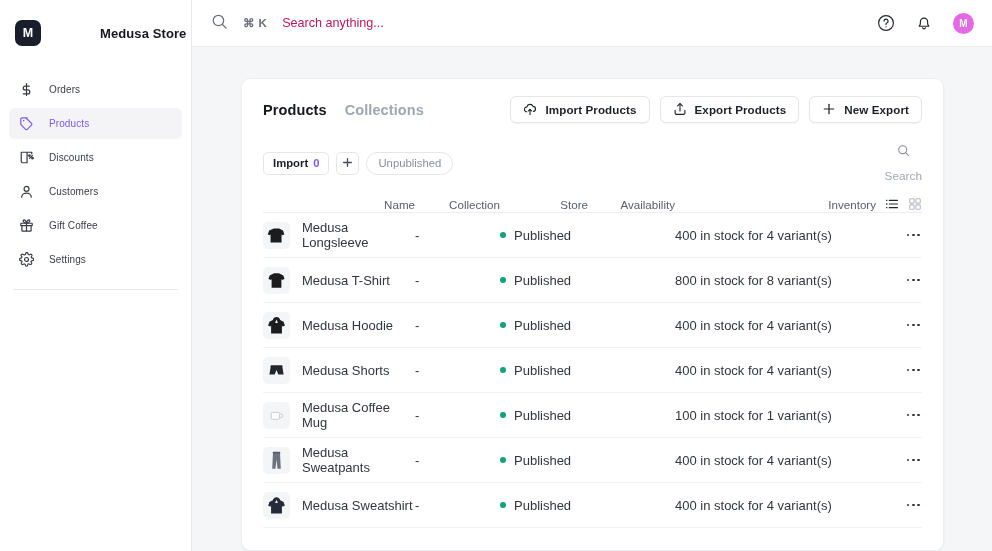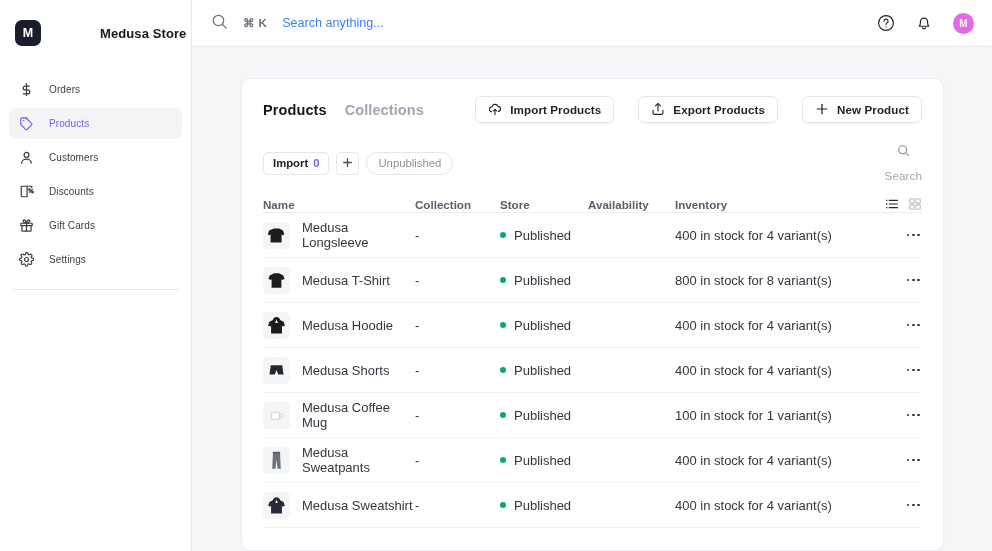--- a/index.html
+++ b/index.html
@@ -49,21 +49,21 @@
   .main { flex: 1; height: 551px; display: flex; flex-direction: column; background: #f5f6f8; }
   .topbar {
     height: 47px; flex: 0 0 47px;
     background: #ffffff;
     border-bottom: 1px solid #e8e9ed;
     display: flex; align-items: center;
     padding: 0 18px 0 19px;
   }
   .topbar-search { display: flex; align-items: center; gap: 15px; flex: 1; cursor: text; }
   .kbd-hint { font-size: 11.5px; color: #6b6f7b; font-weight: bold; letter-spacing: .4px; }
-  .search-ph { font-size: 12.6px; color: #3b82f6; text-align: right; }
+  .search-ph { font-size: 12.6px; color: #be185d; text-align: right; }
   .topbar-actions { display: flex; align-items: center; gap: 20px; }
   .avatar {
     width: 21px; height: 21px; border-radius: 50%;
     background: #e569e5; color: #fff;
     font-size: 10px; font-weight: bold;
     display: flex; align-items: center; justify-content: center;
     cursor: pointer;
   }
   .icon-btn { cursor: pointer; display: flex; align-items: center; justify-content: center; }
 
@@ -73,21 +73,21 @@
     background: #fff; border: 1px solid #eceef1;
     border-radius: 9px;
     box-shadow: 0 1px 2px rgba(20,24,40,.05);
     padding: 17px 21px 0 21px;
     height: 100%;
   }
   .card-head { display: flex; align-items: center; justify-content: space-between; }
   .tabs { display: flex; align-items: baseline; gap: 18px; }
   .tab { font-size: 14.5px; font-weight: bold; color: #17181c; cursor: pointer; letter-spacing: .1px; }
   .tab.inactive { color: #a2a6b2; }
-  .head-btns { display: flex; align-items: flex-end; gap: 24px; }
+  .head-btns { display: flex; align-items: flex-end; gap: 10px; }
   .btn {
     display: flex; align-items: center; gap: 8px;
     height: 27px; padding: 0 12px;
     border: 1px solid #e4e6ea; border-radius: 6px;
     background: #fff; cursor: pointer;
     font-size: 11.6px; font-weight: bold; color: #1e2027;
     letter-spacing: .1px;
     box-shadow: 0 1px 1px rgba(20,24,40,.04);
   }
 
@@ -103,21 +103,21 @@
   }
   .pill .cnt { color: #7c5cf5; font-weight: bold; }
   .pill.round { border-radius: 12px; font-weight: normal; color: #8b8f9b; padding: 0 11px; }
   .pill.plus { padding: 0; width: 23px; justify-content: center; border-radius: 5px; color: #4a4d57; }
   .filter-search { display: flex; align-items: center; gap: 8px; cursor: text; flex-direction: column; }
   .filter-search .lbl { font-size: 11.8px; color: #a2a6b2; }
 
   
   table.products { width: 100%; border-collapse: collapse; margin-top: 14px; table-layout: fixed; }
   table.products th {
-    text-align: left; font-size: 11.6px; font-weight: bold; color: #5a5e6a;
+    text-align: right; font-size: 11.6px; font-weight: normal; color: #5a5e6a;
     padding: 0 0 1px 0; border-bottom: 1px solid #edeef1;
   }
   .col-name { width: 152px; }
   .col-collection { width: 85px; }
   .col-status { width: 88px; }
   .col-avail { width: 87px; }
   .col-inventory { width: auto; }
   .col-actions { width: 46px; }
   table.products td {
     border-bottom: 1px solid #f1f2f4;
@@ -170,51 +170,51 @@
           <svg width="15" height="15" viewBox="0 0 16 16" fill="none" stroke="#7c5cf5" stroke-width="1.3" stroke-linejoin="round">
             <path d="M8.6 1.9H3.2A1.3 1.3 0 0 0 1.9 3.2v5.4a1.3 1.3 0 0 0 .38.92l4.7 4.7a1.3 1.3 0 0 0 1.84 0l4.5-4.5a1.3 1.3 0 0 0 0-1.84l-4.7-4.7a1.3 1.3 0 0 0-.92-.38Z"></path>
             <circle cx="4.9" cy="4.9" r=".85" fill="#7c5cf5" stroke="none"></circle>
           </svg>
         </span>
         <span class="nav-label">Products</span>
       </div>
 
       <div class="nav-item">
         <span class="ico">
-          <svg width="15" height="15" viewBox="0 0 16 16" fill="none" stroke="#3a3d46" stroke-width="1.3" stroke-linecap="round">
-            <circle cx="8" cy="5.2" r="2.6"></circle>
-              <path d="M2.9 14c0-2.6 2.3-4.3 5.1-4.3s5.1 1.7 5.1 4.3"></path>
-          </svg>
-        </span>
-        <span class="nav-label">Customers</span>
-      </div>
-
-      <div class="nav-item">
-        <span class="ico">
           <svg width="15" height="15" viewBox="0 0 16 16" fill="none" stroke="#3a3d46" stroke-width="1.3" stroke-linejoin="round">
             <path d="M2.4 2.4h6.2v11.2H3.7a1.3 1.3 0 0 1-1.3-1.3V2.4Z"></path>
             <path d="M8.6 2.4h5v2.2"></path>
             <path d="M11.3 8.8 14.3 5.8" stroke-linecap="round"></path>
             <circle cx="11.1" cy="5.9" r=".85"></circle>
               <circle cx="14.4" cy="8.7" r=".85"></circle>
           </svg>
         </span>
         <span class="nav-label">Discounts</span>
+      </div>
+
+      <div class="nav-item">
+        <span class="ico">
+          <svg width="15" height="15" viewBox="0 0 16 16" fill="none" stroke="#3a3d46" stroke-width="1.3" stroke-linecap="round">
+            <circle cx="8" cy="5.2" r="2.6"></circle>
+              <path d="M2.9 14c0-2.6 2.3-4.3 5.1-4.3s5.1 1.7 5.1 4.3"></path>
+          </svg>
+        </span>
+        <span class="nav-label">Customers</span>
       </div>
 
       <div class="nav-item">
         <span class="ico">
           <svg width="15" height="15" viewBox="0 0 16 16" fill="none" stroke="#3a3d46" stroke-width="1.3" stroke-linejoin="round">
             <rect x="1.9" y="5.6" width="12.2" height="2.6" rx=".5"></rect>
             <path d="M3.1 8.2v5a.9.9 0 0 0 .9.9h8a.9.9 0 0 0 .9-.9v-5"></path>
             <path d="M8 5.6v8.5"></path>
             <path d="M8 5.6S7.3 2 5.5 2 4 5.6 8 5.6Zm0 0S8.7 2 10.5 2 12 5.6 8 5.6Z"></path>
           </svg>
         </span>
-        <span class="nav-label">Gift Cards</span>
+        <span class="nav-label">Gift Coffee</span>
       </div>
 
 
       <div class="nav-item">
         <span class="ico">
           <svg width="15" height="15" viewBox="0 0 16 16" fill="none" stroke="#3a3d46" stroke-width="1.25" stroke-linejoin="round">
             <circle cx="8" cy="8" r="2.1"></circle>
             <path d="M12.9 9.8a1.1 1.1 0 0 0 .22 1.21l.04.04a1.33 1.33 0 1 1-1.88 1.88l-.04-.04a1.1 1.1 0 0 0-1.21-.22 1.1 1.1 0 0 0-.67 1v.12a1.33 1.33 0 1 1-2.66 0v-.06a1.1 1.1 0 0 0-.72-1 1.1 1.1 0 0 0-1.21.22l-.04.04a1.33 1.33 0 1 1-1.88-1.88l.04-.04a1.1 1.1 0 0 0 .22-1.21 1.1 1.1 0 0 0-1-.67H1.93a1.33 1.33 0 1 1 0-2.66H2a1.1 1.1 0 0 0 1-.72 1.1 1.1 0 0 0-.22-1.21l-.04-.04A1.33 1.33 0 1 1 4.62 2.75l.4.04a1.1 1.1 0 0 0 1.21.22H6.3a1.1 1.1 0 0 0 .67-1V1.93a1.33 1.33 0 1 1 2.66 0V2a1.1 1.1 0 0 0 .67 1 1.1 1.1 0 0 0 1.21-.22l.04-.04a1.33 1.33 0 1 1 1.88 1.88l-.04.04a1.1 1.1 0 0 0-.22 1.21v.06a1.1 1.1 0 0 0 1 .67h.12a1.33 1.33 0 1 1 0 2.66h-.06a1.1 1.1 0 0 0-1 .67Z"></path>
           </svg>
         </span>
@@ -289,21 +289,21 @@
               <span>Export Products</span>
             </button>
 
             <button class="btn">
               <span>
                 <svg width="14" height="14" viewBox="0 0 16 16" fill="none" stroke="#1e2027" stroke-width="1.4" stroke-linecap="round">
                   <path d="M8 2.6v10.8"></path>
                     <path d="M2.6 8h10.8"></path>
                 </svg>
               </span>
-              <span>New Product</span>
+              <span>New Export</span>
             </button>
           </div>
         </div>
 
         <div class="filterbar">
           <div class="filter-left">
             <div class="pill">
               <span>Import</span>
               <span class="cnt">0</span>
             </div>

